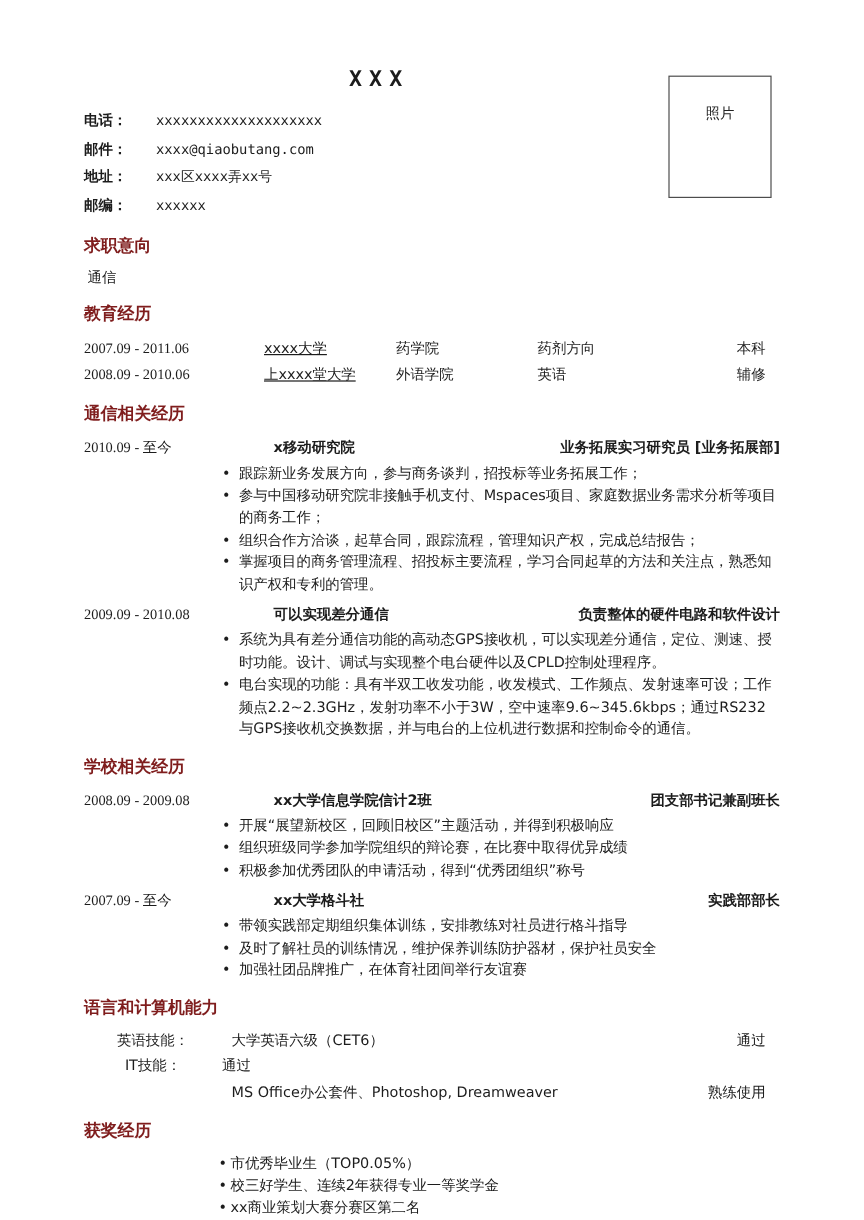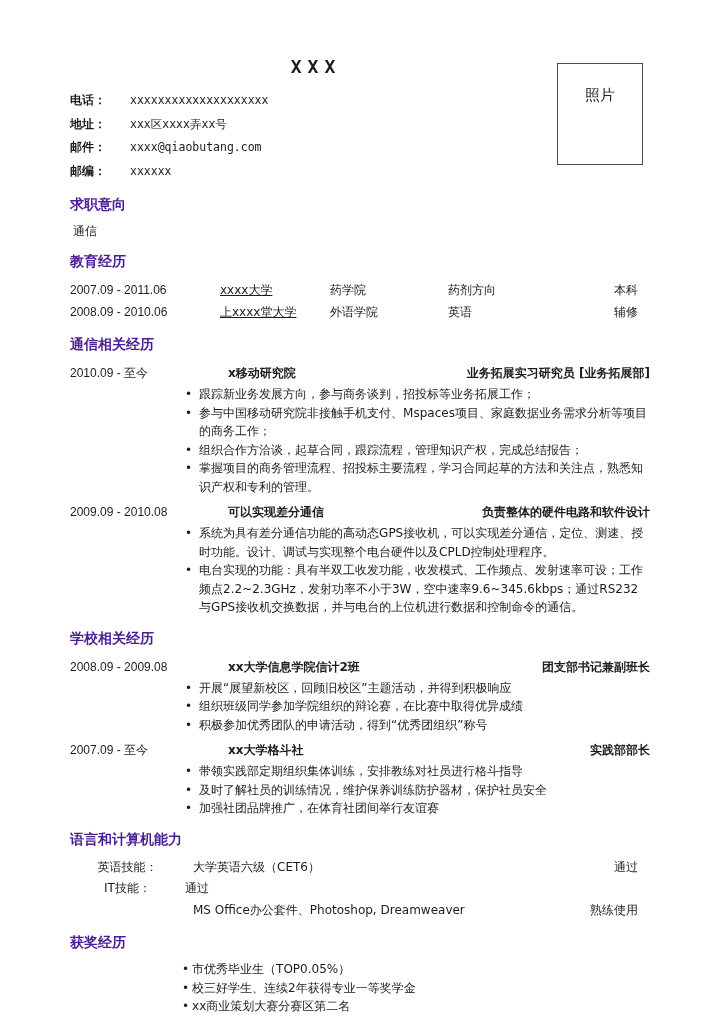--- a/index.html
+++ b/index.html
@@ -2,39 +2,39 @@
 <html><head>
 <meta charset="utf-8">
 <style>
   html,body{margin:0;padding:0;}
   body{
     width:720px;height:1017px;background:#ffffff;position:relative;
     font-family:"DejaVu Sans","Liberation Sans",sans-serif;
     color:#1c1c1c;-webkit-font-smoothing:none;
   }
   .page{box-sizing:border-box;width:720px;padding:56px 70px 0 70px;}
-  .mono{font-family:Liberation Sans, sans-serif;}
+  .mono{font-family:Liberation Serif, serif;}
 
   .resume-title{
     width:492px;text-align:center;font-size:18px;font-weight:bold;
     letter-spacing:6px;margin:0 0 12px 0;
     font-family:"DejaVu Sans Mono","Liberation Mono",monospace;
   }
 
   .photo-box{
     position:absolute;left:557px;top:63px;width:86px;height:102px;
     border:1px solid #4d4d4d;box-sizing:border-box;background:#fff;
-    text-align:center;padding-top:22px;font-size:15px;color:#222;
+    text-align:center;padding-top:22px;font-size:12px;color:#222;
   }
 
   .contact-row{display:flex;font-size:12px;line-height:23.5px;}
   .contact-label{width:60px;font-weight:bold;}
   .contact-value{font-family:"DejaVu Sans Mono","Liberation Mono",monospace;font-size:11.5px;}
 
-  .section-title{font-size:14px;font-weight:bold;margin:13px 0 8px 0;color:#4c1d95;}
+  .section-title{font-size:14px;font-weight:bold;margin:13px 0 8px 0;color:#7f1d1d;}
   .plain-line{font-size:12px;margin:0 0 2px 3px;line-height:18px;}
 
   .edu-row{display:flex;font-size:12px;line-height:22px;}
   .edu-period{width:150px;}
   .edu-school{width:110px;text-decoration:underline;}
   .edu-college{width:118px;}
   .edu-major{flex:1;}
   .edu-degree{width:60px;text-align:right;padding-right:12px;box-sizing:border-box;}
 
   .job-header{display:flex;align-items:baseline;font-size:12px;line-height:22px;margin-top:2px;}
@@ -65,26 +65,26 @@
 <div class="page">
 
   <div class="resume-title">XXX</div>
 
   <div>
     <div class="contact-row">
       <span class="contact-label">电话：</span>
       <span class="contact-value">xxxxxxxxxxxxxxxxxxxx</span>
     </div>
     <div class="contact-row">
+      <span class="contact-label">邮件：</span>
+      <span class="contact-value">xxxx@qiaobutang.com</span>
+    </div>
+    <div class="contact-row">
       <span class="contact-label">地址：</span>
       <span class="contact-value">xxx区xxxx弄xx号</span>
-    </div>
-    <div class="contact-row">
-      <span class="contact-label">邮件：</span>
-      <span class="contact-value">xxxx@qiaobutang.com</span>
     </div>
     <div class="contact-row">
       <span class="contact-label">邮编：</span>
       <span class="contact-value">xxxxxx</span>
     </div>
   </div>
 
   <div class="section-title">求职意向</div>
   <div class="plain-line">通信</div>
 

